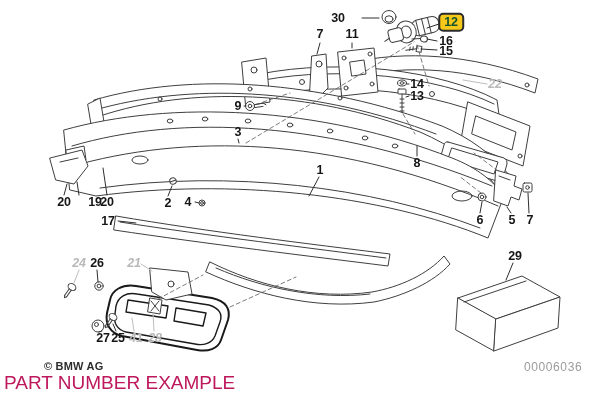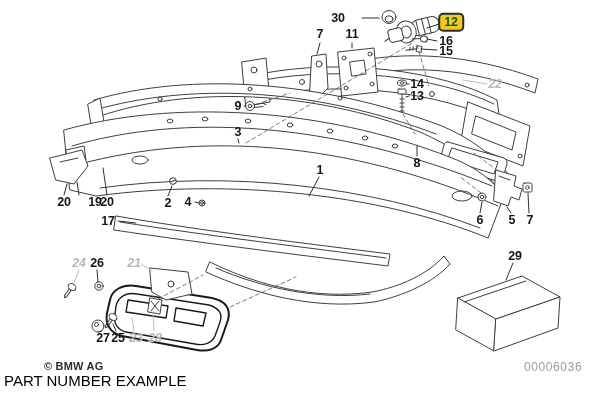--- a/index.html
+++ b/index.html
@@ -6,21 +6,21 @@
   body{width:600px;height:400px;overflow:hidden;font-family:"Liberation Sans",sans-serif;}
   .stage{position:relative;width:600px;height:400px;background:#fff;}
   svg.art{position:absolute;left:0;top:0;}
   #labels{position:absolute;left:0;top:0;width:600px;height:400px;}
   .part-label{position:absolute;transform:translate(-50%,-50%);font-size:12.5px;font-weight:bold;
     color:#161616;line-height:1;letter-spacing:-0.2px;white-space:nowrap;cursor:pointer;z-index:3;}
   .part-label.gray{color:#b9b9b9;font-style:italic;}
   .part-label.highlight{background:var(--highlight,#F6C81A);border:2px solid #2b2b2b;border-radius:5px;
     padding:1px 4px;color:#14532d;}
   .copyright{position:absolute;left:44px;top:360px;font-size:11px;font-weight:bold;color:#2d2d2d;letter-spacing:0.2px;}
-  .caption{position:absolute;left:4px;top:372px;font-size:15px;color:#000000;}
+  .caption{position:absolute;left:4px;top:372px;font-size:19px;color:#be185d;}
   .drawing-number{position:absolute;left:524px;top:360px;font-size:12px;color:#9b9b9b;letter-spacing:0.6px;}
 </style>
 </head>
 <body>
 
 <div class="stage">
 
   <svg class="art" width="600" height="400" viewBox="0 0 600 400" stroke="#3f3f3f" fill="none" stroke-width="1" stroke-linejoin="round" stroke-linecap="round">
 
     <g>
@@ -264,21 +264,21 @@
       <div class="part-label" style="left: 417px; top: 96px;">13</div>
       <div class="part-label" style="left: 417px; top: 84px;">14</div>
       <div class="part-label" style="left: 446px; top: 51px;">15</div>
       <div class="part-label" style="left: 446px; top: 41px;">16</div>
       <div class="part-label" style="left: 108px; top: 221px;">17</div>
       <div class="part-label" style="left: 107px; top: 202px;">20</div>
       <div class="part-label" style="left: 79px; top: 202px; padding-left: 32px;">19</div>
       <div class="part-label" style="left: 64px; top: 202px;">20</div>
       <div class="part-label gray" style="left: 134px; top: 263px;">21</div>
       <div class="part-label gray" style="left: 495px; top: 84px;">22</div>
-      <div class="part-label gray" style="left: 136px; top: 338px;">23</div>
+      <div class="part-label gray" style="left: 136px; top: 338px;">41</div>
       <div class="part-label gray" style="left: 79px; top: 263px;">24</div>
       <div class="part-label" style="left: 118px; top: 338px;">25</div>
       <div class="part-label" style="left: 97px; top: 263px;">26</div>
       <div class="part-label" style="left: 103px; top: 338px;">27</div>
       <div class="part-label gray" style="left: 155px; top: 338px;">28</div>
       <div class="part-label" style="left: 515px; top: 256px;">29</div>
       <div class="part-label" style="left: 338px; top: 18px; text-align: center;">30</div>
     </div>
 
   <div class="copyright">© BMW AG</div>

